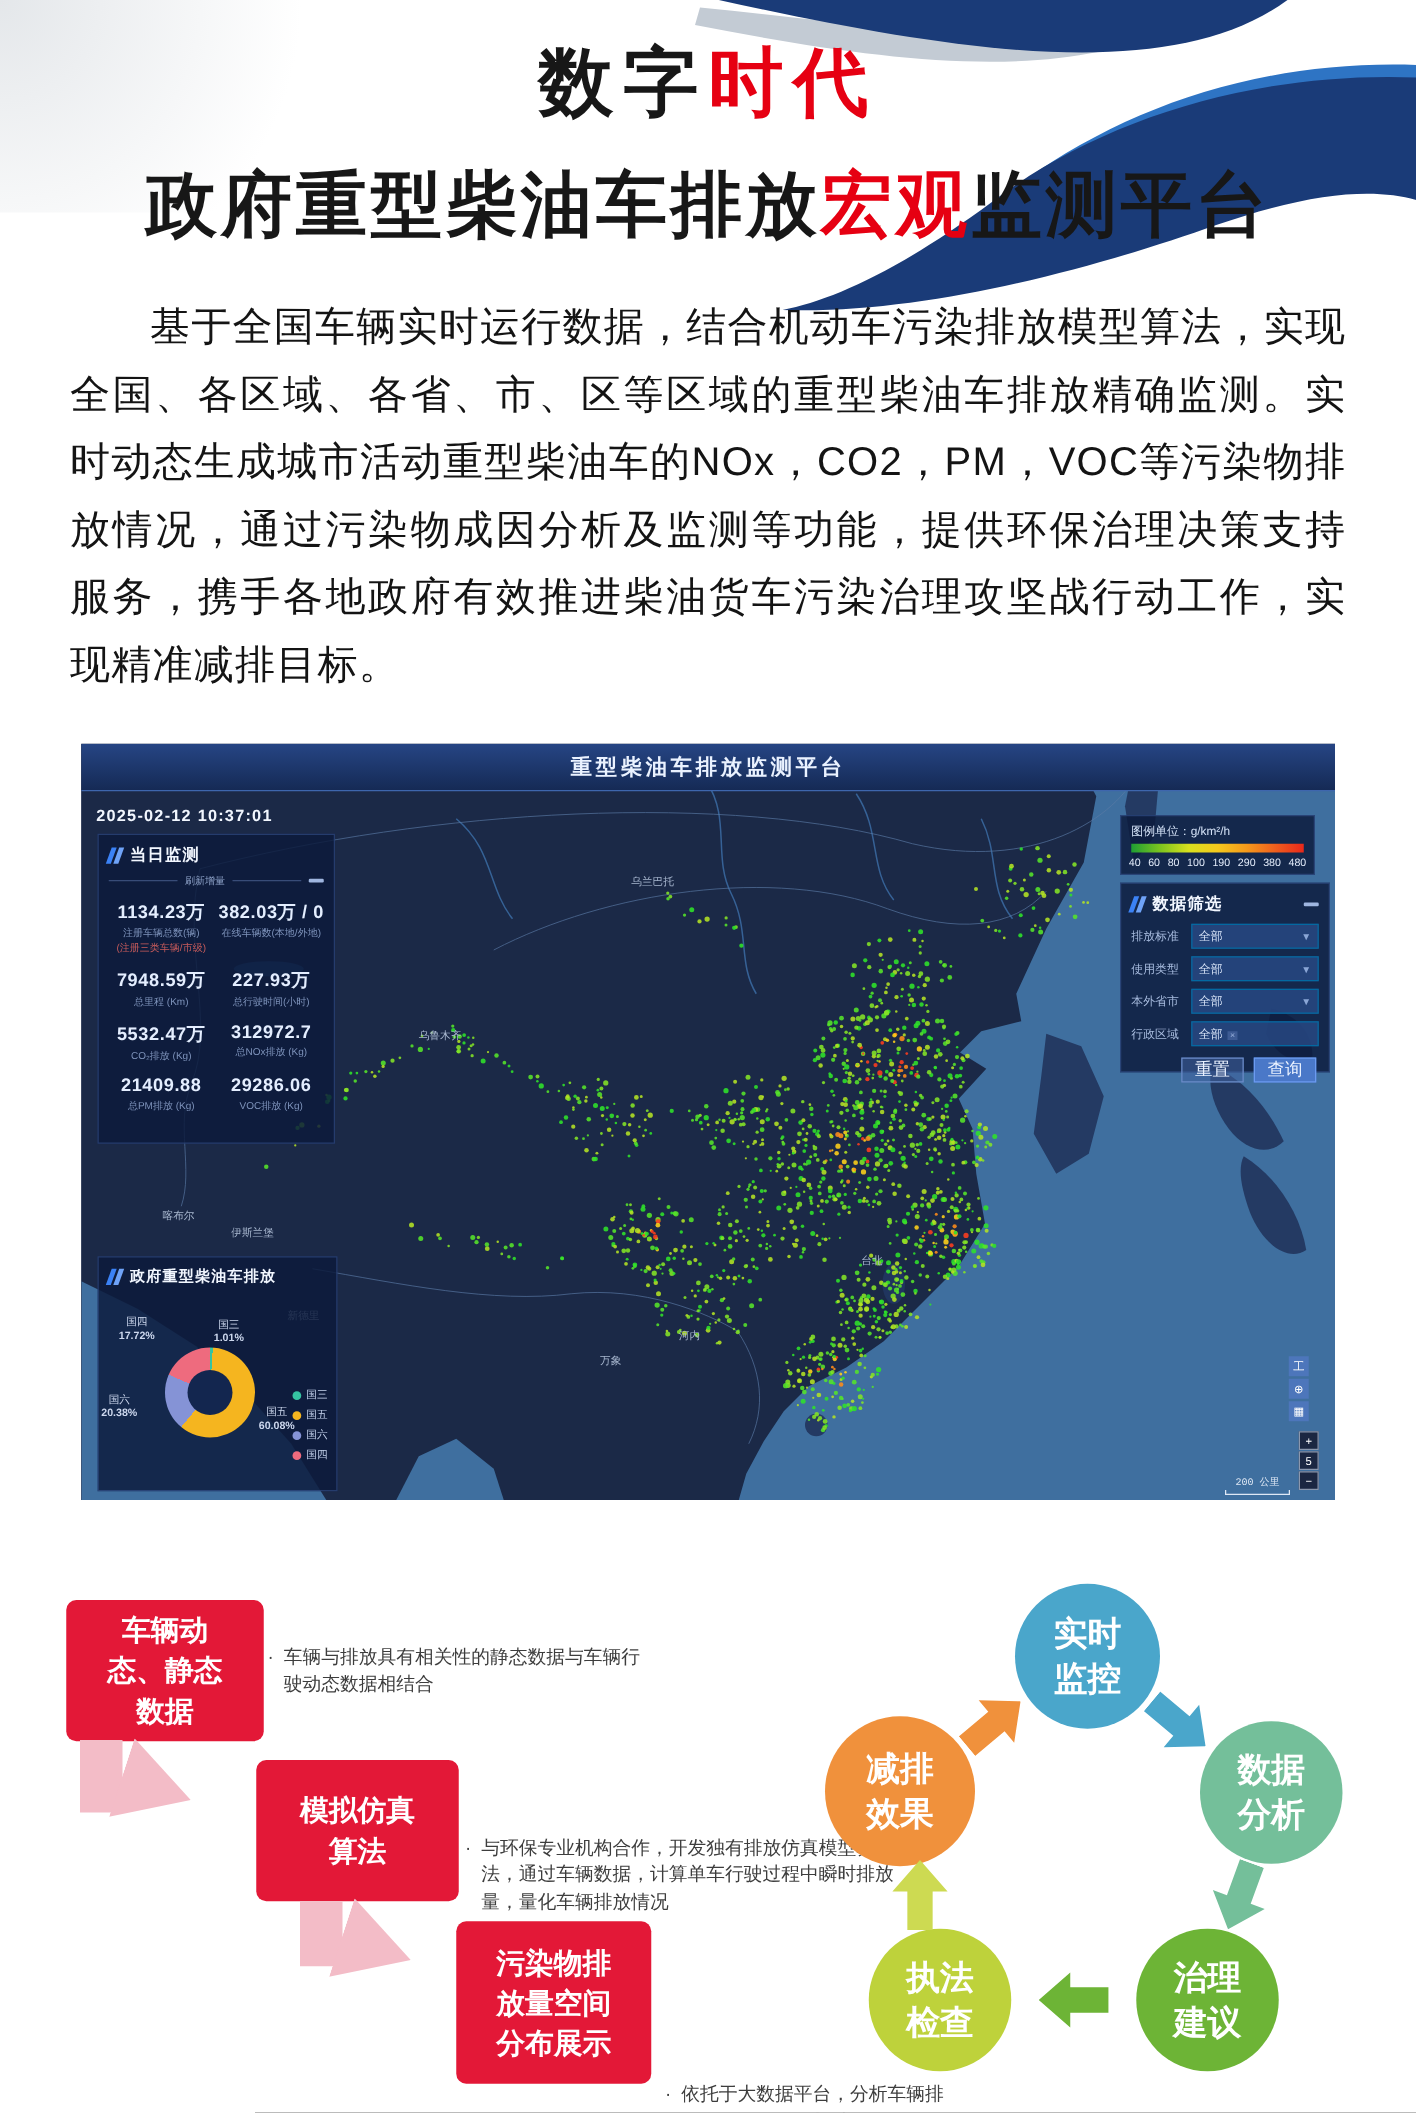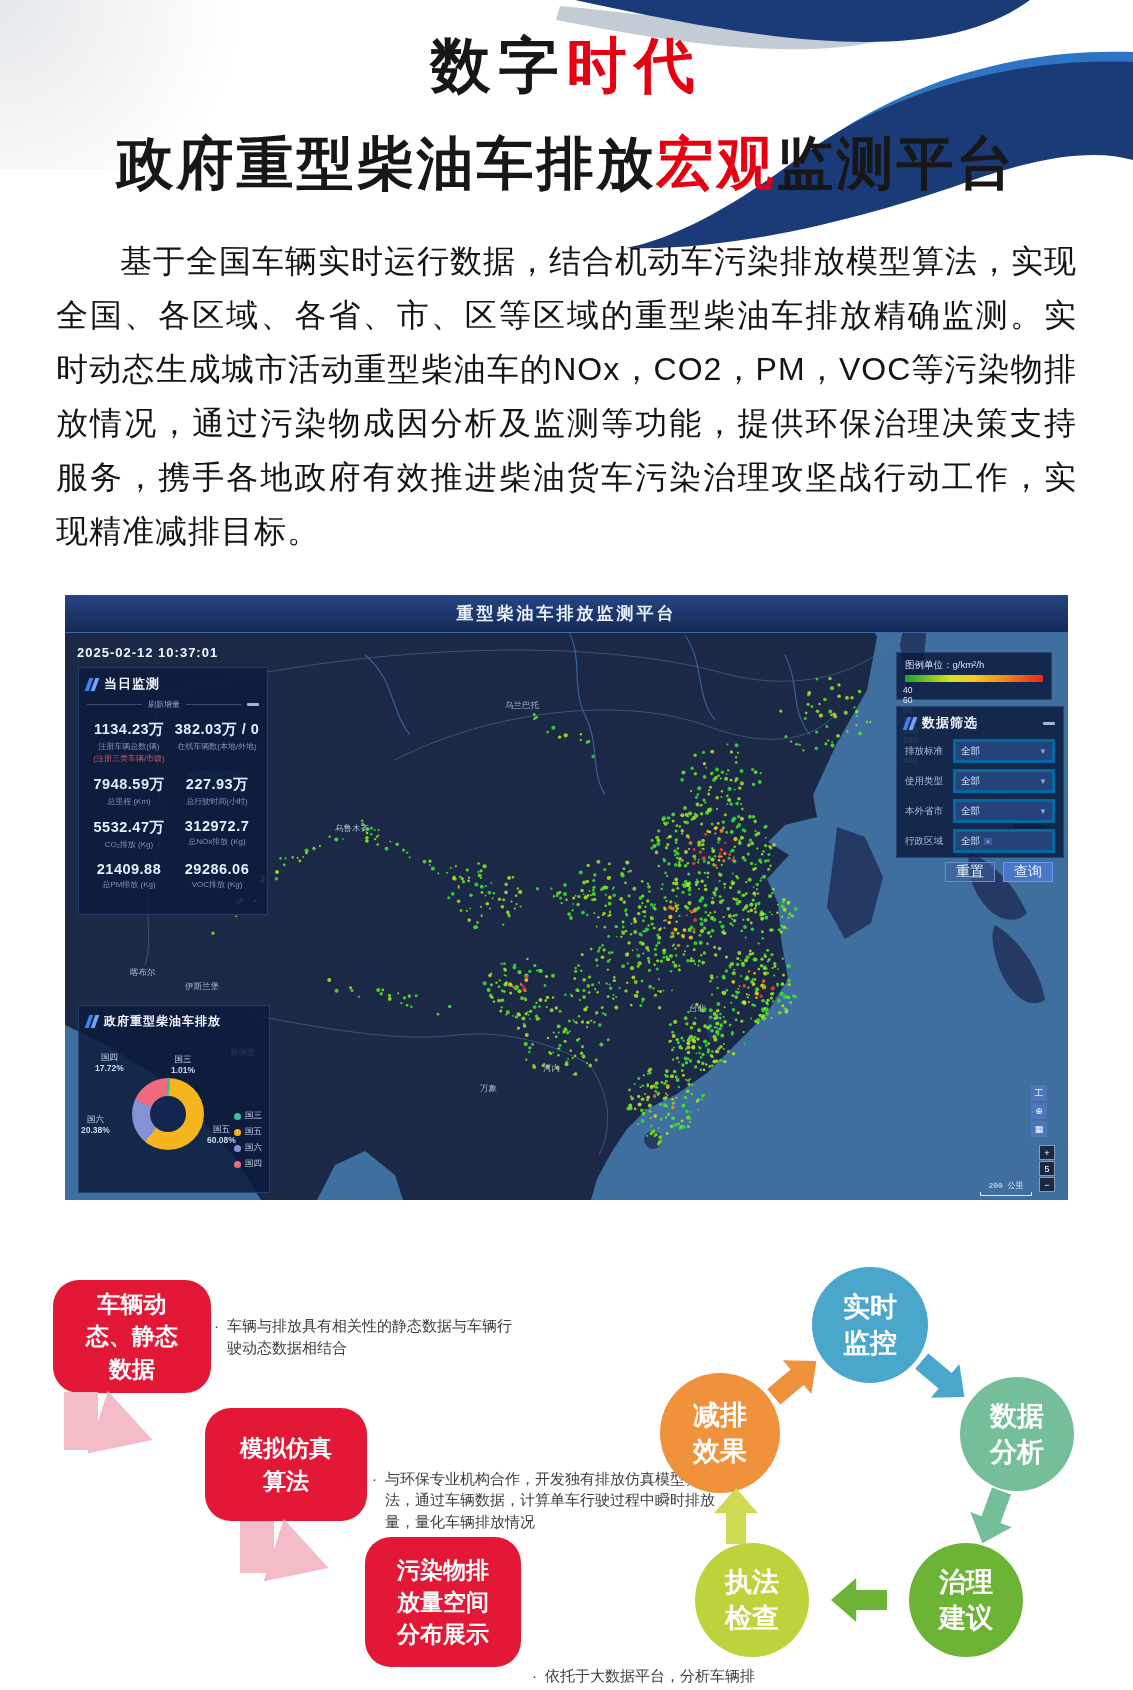--- a/index.html
+++ b/index.html
@@ -38,42 +38,42 @@
   .donut{width:72px;height:72px;border-radius:50%;position:absolute;}
   .donut::after{content:"";position:absolute;left:18px;top:18px;width:36px;height:36px;border-radius:50%;background:#13264f;}
   .callout{position:absolute;font-size:8.5px;color:#cdd8ee;text-align:center;line-height:1.3;}
   .callout b{font-size:8.5px;}
   .dlegend{position:absolute;display:flex;flex-direction:column;gap:4px;}
   .dlegend .li{display:flex;align-items:center;gap:4px;font-size:8.5px;color:#c4d2ec;}
   .dot{width:7px;height:7px;border-radius:50%;}
   
   .lg-unit{font-size:9.5px;color:#d5e3f8;padding:6px 8px 3px 8px;}
   .lg-bar{height:7px;margin:0 8px;background:linear-gradient(90deg,#1f9e34,#7cc41f,#d8e01e,#f5c91d,#f59a1b,#ef5f1e,#e8281b);}
-  .lg-ticks{display:flex;justify-content:space-between;padding:3px 6px;font-size:8.5px;color:#e2ebfa;flex-direction:column;}
+  .lg-ticks{display:flex;justify-content:space-between;padding:3px 6px;font-size:8.5px;color:#e2ebfa;}
   
   .frow{display:flex;align-items:center;padding:3px 8px;}
   .flabel{width:48px;font-size:9.5px;color:#a8bcdf;}
-  .fselect{flex:1;height:18px;background:rgba(40,74,134,.8);border:3px solid #0369a1;display:flex;align-items:center;
+  .fselect{flex:1;height:18px;background:rgba(40,74,134,.8);border:1px solid #0369a1;display:flex;align-items:center;
            justify-content:space-between;padding:0 5px;font-size:9.5px;color:#d7e3f7;}
   .chev{color:#8aa6d6;font-size:8px;}
   .tagx{font-size:7px;color:#9fb6e0;background:rgba(120,150,210,.3);padding:0 2px;margin-left:4px;}
   .fbtns{display:flex;justify-content:flex-end;gap:8px;padding:6px 10px;}
   .btn{height:18px;padding:0 10px;font-size:14px;color:#eaf2ff;display:flex;align-items:center;}
   .btn.ghost{background:rgba(64,96,159,.55);border:1px solid #6b8cc9;}
   .btn.fill{background:#4a78c8;border:1px solid #6b9af0;}
   
   .maplabel{position:absolute;font-size:8.5px;color:#a8b7cf;white-space:nowrap;}
   .toolstack{display:flex;flex-direction:column;gap:2px;}
   .toolbtn{width:16px;height:16px;background:rgba(80,120,192,.85);color:#fff;font-size:9px;display:flex;align-items:center;justify-content:center;}
   .zoomctl{display:flex;flex-direction:column;gap:1px;}
   .zbtn{width:14px;height:13px;background:#1b2742;border:1px solid #8a97ad;color:#fff;font-size:9px;display:flex;align-items:center;justify-content:center;}
   .scale{font-size:8px;color:#dfe8f5;text-align:center;font-family:Liberation Mono, monospace;}
   .scale .bar{height:3px;border:1px solid #dfe8f5;border-top:none;margin-top:1px;}
   
-  .rbox{background:#e31837;border-radius:26px;color:#fff;font-weight:bold;font-size:23px;line-height:1.4;
+  .rbox{background:#e31837;border-radius:8px;color:#fff;font-weight:bold;font-size:23px;line-height:1.4;
         display:flex;align-items:center;justify-content:center;text-align:center;padding:8px 28px;box-sizing:border-box;}
   .note{font-size:15px;color:#3d3d3d;line-height:1.45;position:relative;padding-left:13px;}
   .note .bullet{position:absolute;left:0;top:0;}
   .parect{background:#f3bcc7;}
   .patri{background:#f3bcc7;clip-path:polygon(0 0,100% 50%,0 100%);}
   
   .circle{border-radius:50%;display:flex;align-items:center;justify-content:center;color:#fff;font-weight:bold;font-size:27px;line-height:1.35;text-align:center;}
   .circle .lbl{width:2.4em;}
   .barrow{width:56px;height:46px;clip-path:polygon(0 28%,55% 28%,55% 2%,100% 50%,55% 98%,55% 72%,0 72%);}
 </style>

